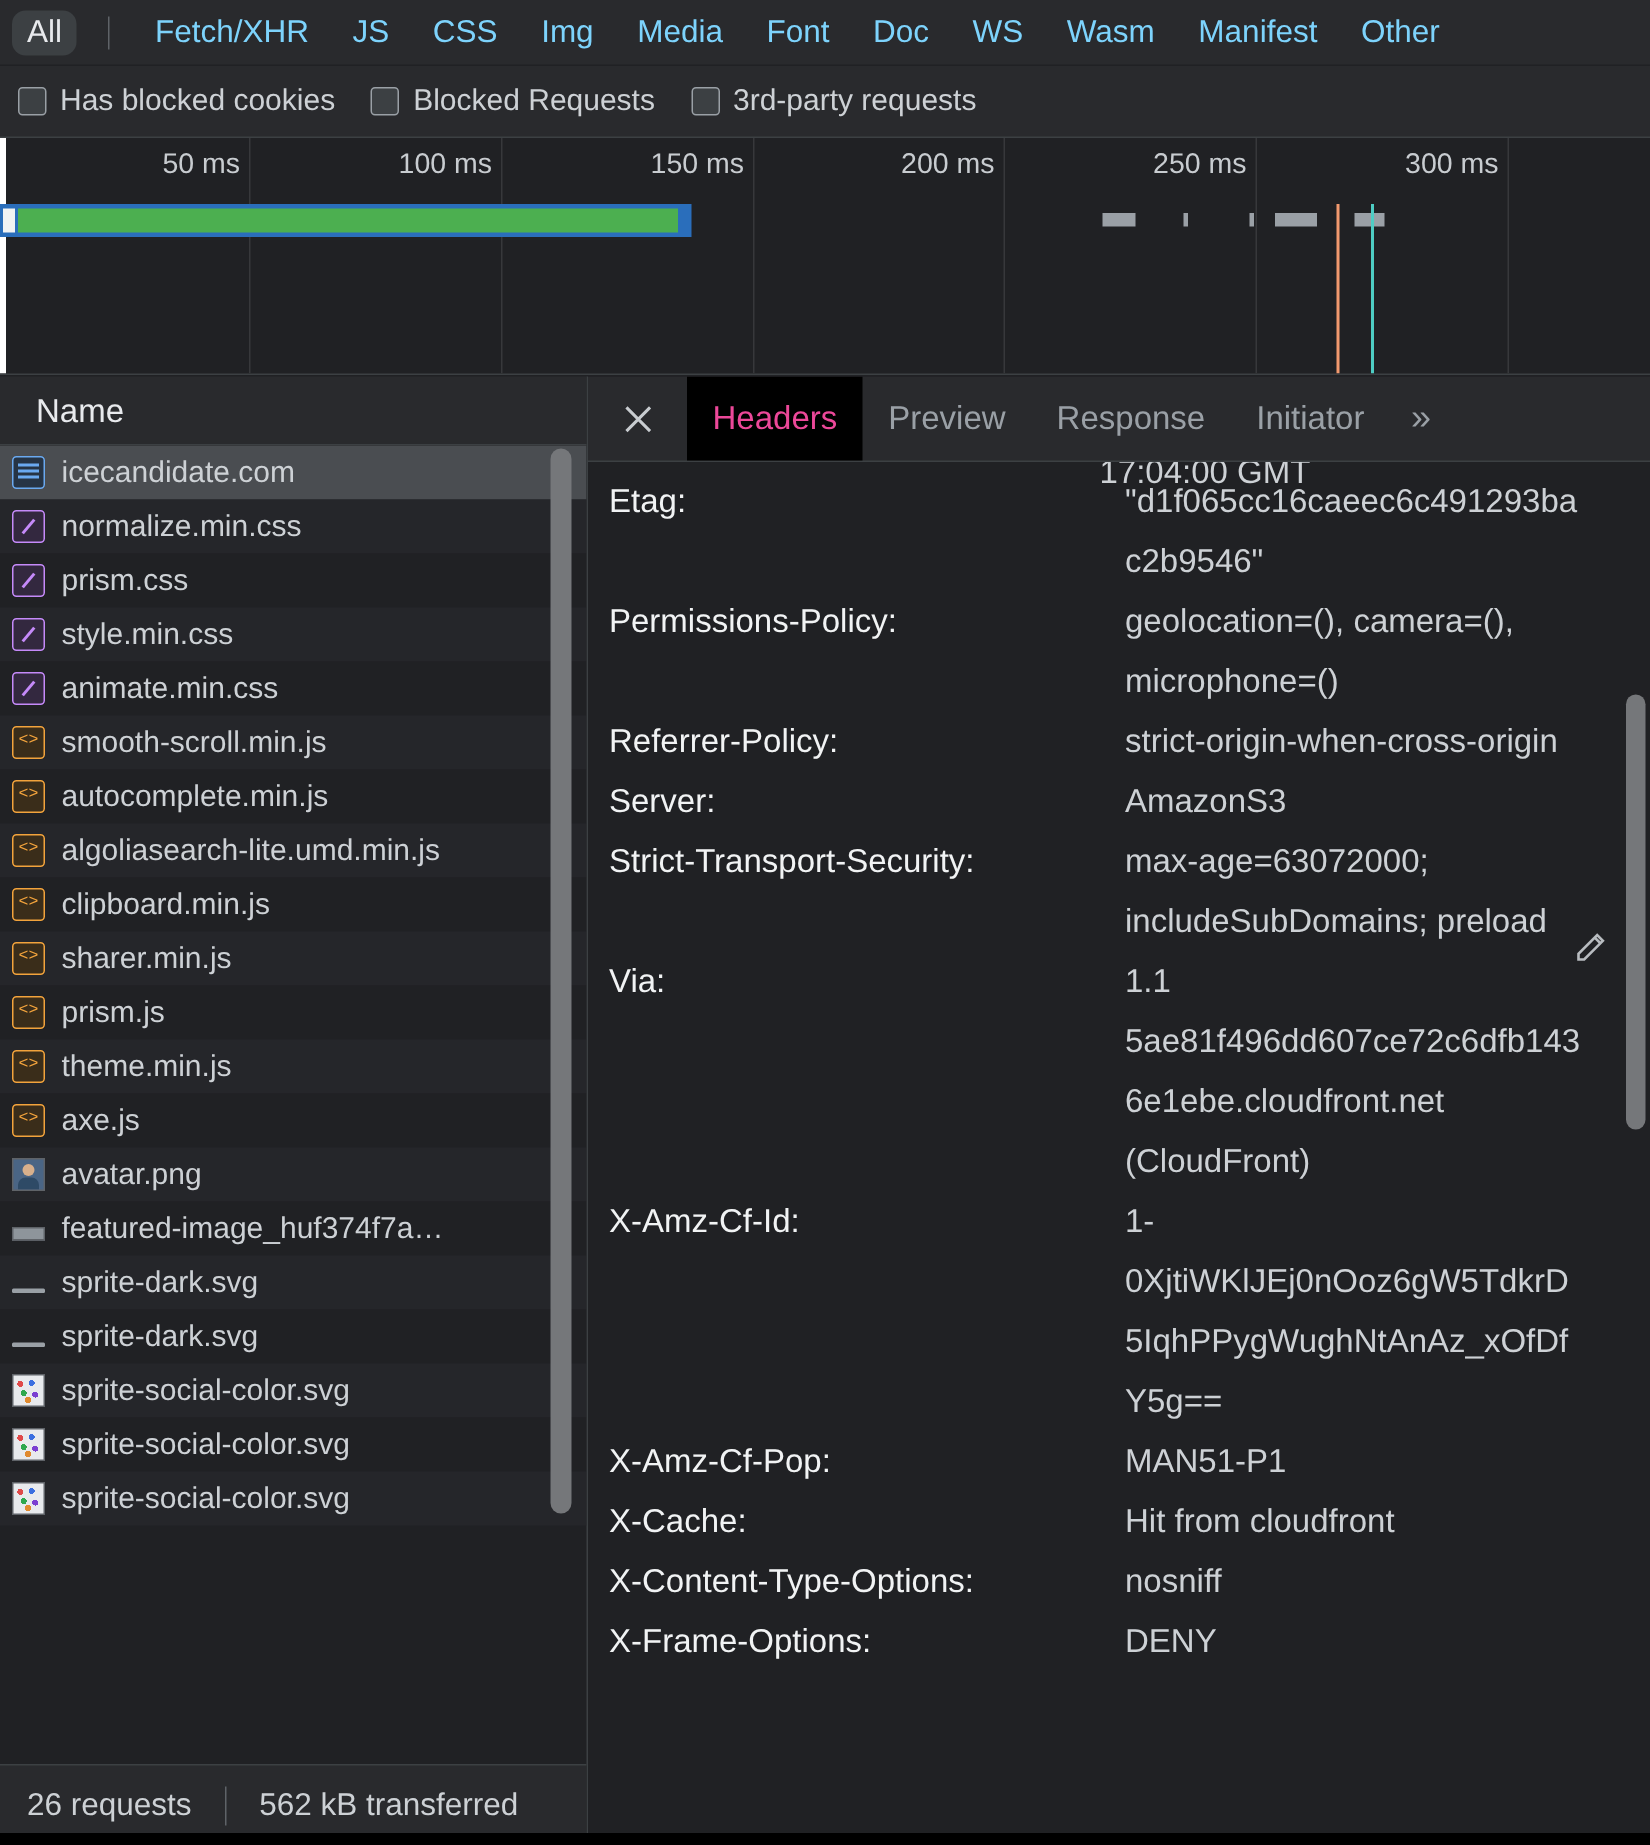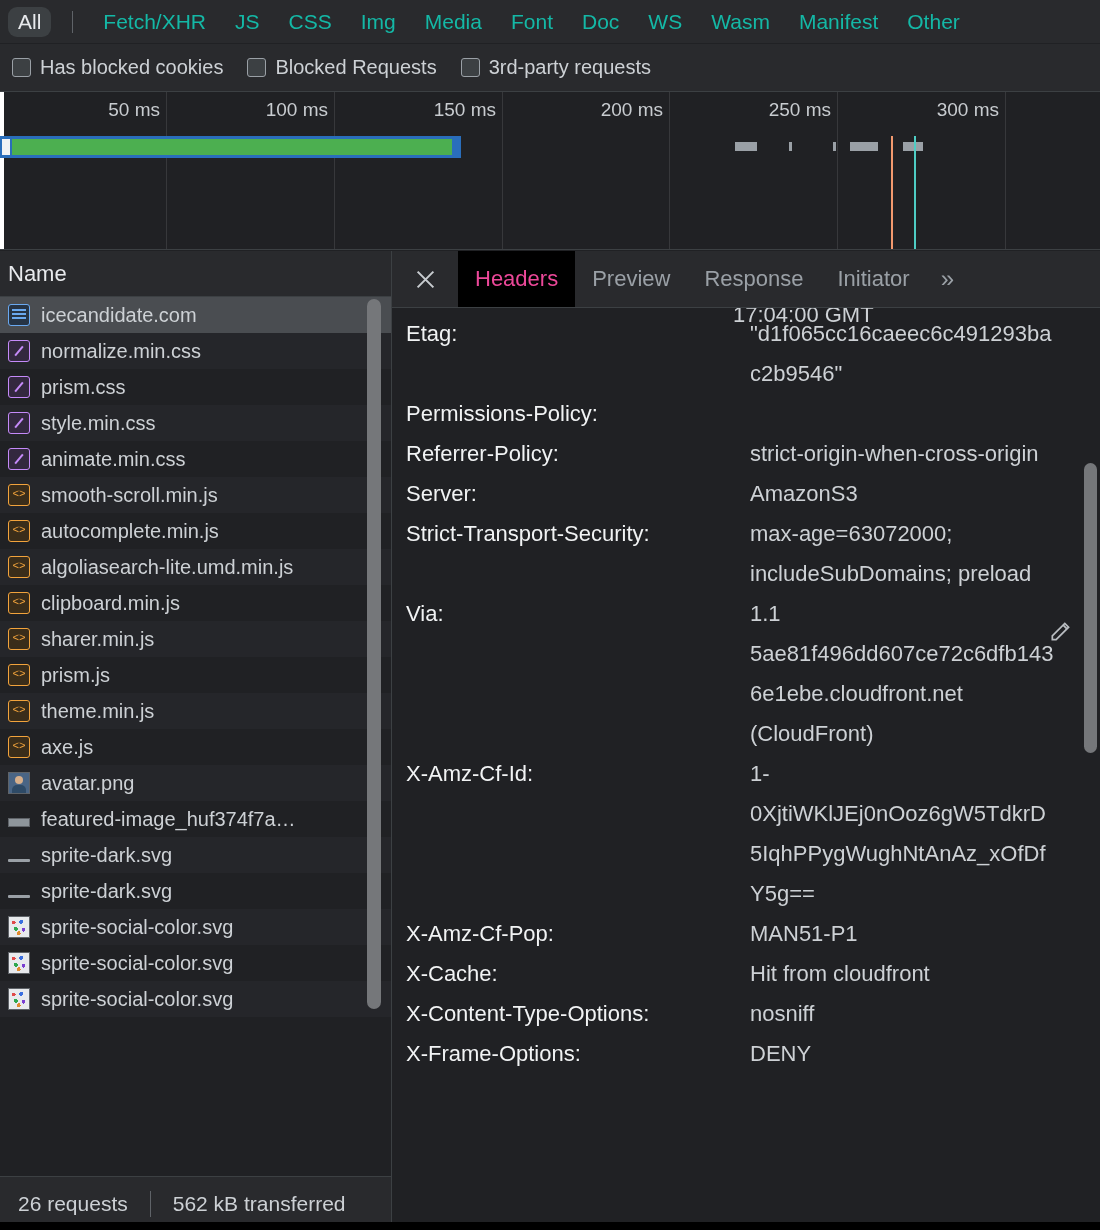--- a/index.html
+++ b/index.html
@@ -19,21 +19,21 @@
     gap: 11px;
   }
   .filter-pill {
     font-size: 21px; color: #e8eaed; padding: 3px 10px;
     border-radius: 9px; white-space: nowrap;
   }
   .filter-pill.selected { background: #3c4043; }
   .filter-sep {
     width: 1px; height: 22px; background: #5f6368; margin: 0 10px;
   }
-  .filter-item { font-size: 21px; color: #14b8a6; padding: 3px 9px; white-space: nowrap; }
+  .filter-item { font-size: 21px; color: #7dd3fc; padding: 3px 9px; white-space: nowrap; }
 
   
   #checkbox-bar {
     height: 48px; display: flex; align-items: center;
     padding: 0 12px; background: #292a2d;
     border-bottom: 1px solid #3c4043;
   }
   .cbox-group { display: flex; align-items: center; margin-right: 24px; }
   .cbox {
     width: 19px; height: 19px; border: 1px solid #9aa0a6;
@@ -73,21 +73,21 @@
 
   
   #main { position: absolute; top: 251px; left: 0; right: 0; bottom: 0; display: flex; }
 
   
   #req-panel {
     width: 392px; display: flex; flex-direction: column;
     background: #202124; border-right: 1px solid #3c4043; position: relative;
   }
   #req-header {
-    height: 46px; display: flex; align-items: center; padding-left: 8px;
+    height: 46px; display: flex; align-items: center; padding-left: 24px;
     font-size: 22px; color: #e8eaed; background: #292a2d;
     border-bottom: 1px solid #3c4043; flex: none;
   }
   #req-list { flex: 1; overflow: hidden; position: relative; }
   .req-row {
     height: 36px; display: flex; align-items: center; padding-left: 8px;
     font-size: 20px; color: #cdd1d5; white-space: nowrap;
   }
   .req-row.odd  { background: #202124; }
   .req-row.even { background: #25262a; }
@@ -386,20 +386,21 @@
 
     <div id="headers-scroll">
       <div id="clipped-row">17:04:00 GMT</div>
       <div id="headers-container">
           <div class="hdr-row">
             <div class="hdr-name">Etag:</div>
             <div class="hdr-value">"d1f065cc16caeec6c491293bac2b9546"</div>
           </div>
           <div class="hdr-row">
             <div class="hdr-name">Permissions-Policy:</div>
+            <div class="hdr-value">geolocation=(), camera=(), microphone=()</div>
           </div>
           <div class="hdr-row">
             <div class="hdr-name">Referrer-Policy:</div>
             <div class="hdr-value">strict-origin-when-cross-origin</div>
           </div>
           <div class="hdr-row">
             <div class="hdr-name">Server:</div>
             <div class="hdr-value">AmazonS3</div>
           </div>
           <div class="hdr-row">

